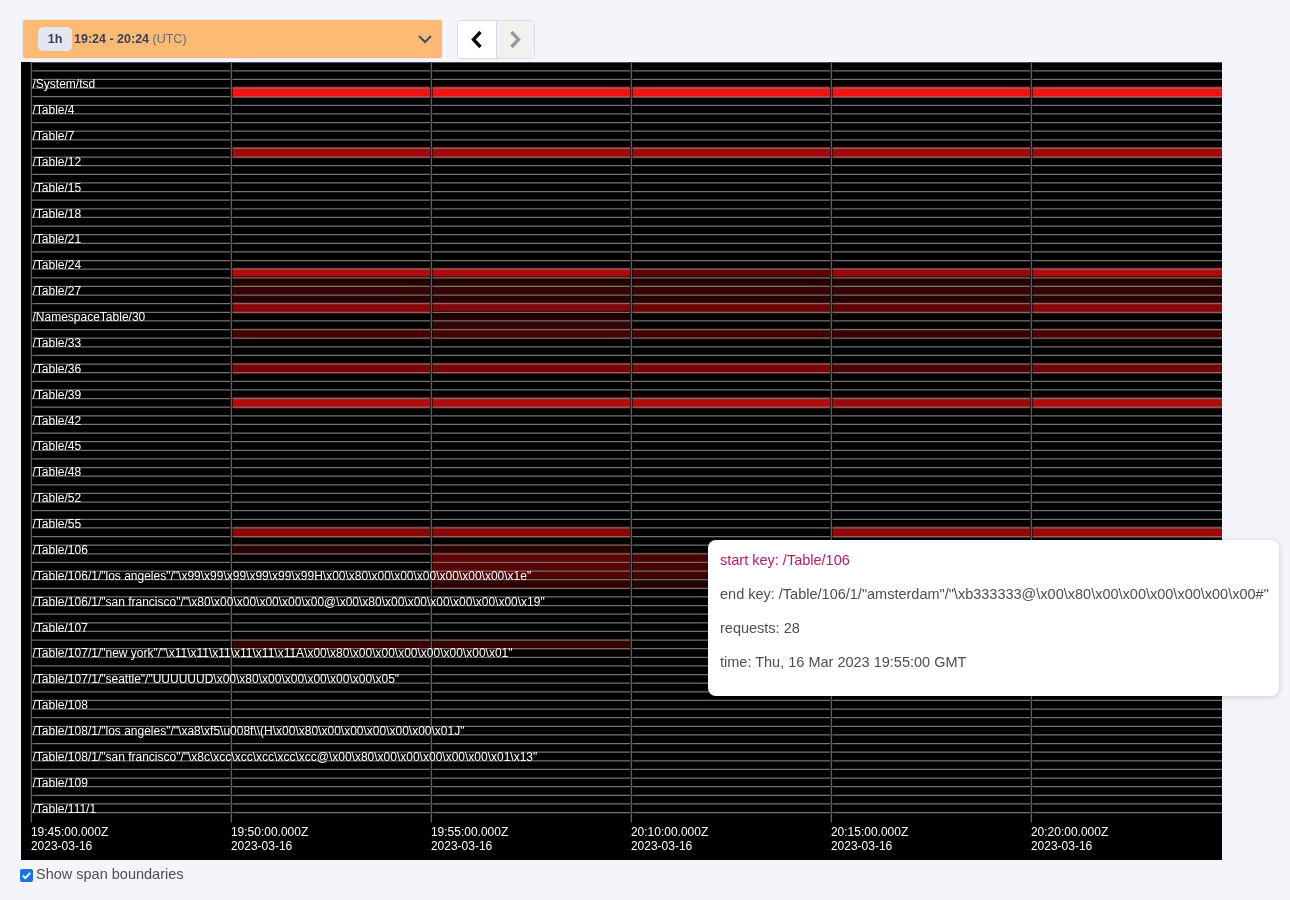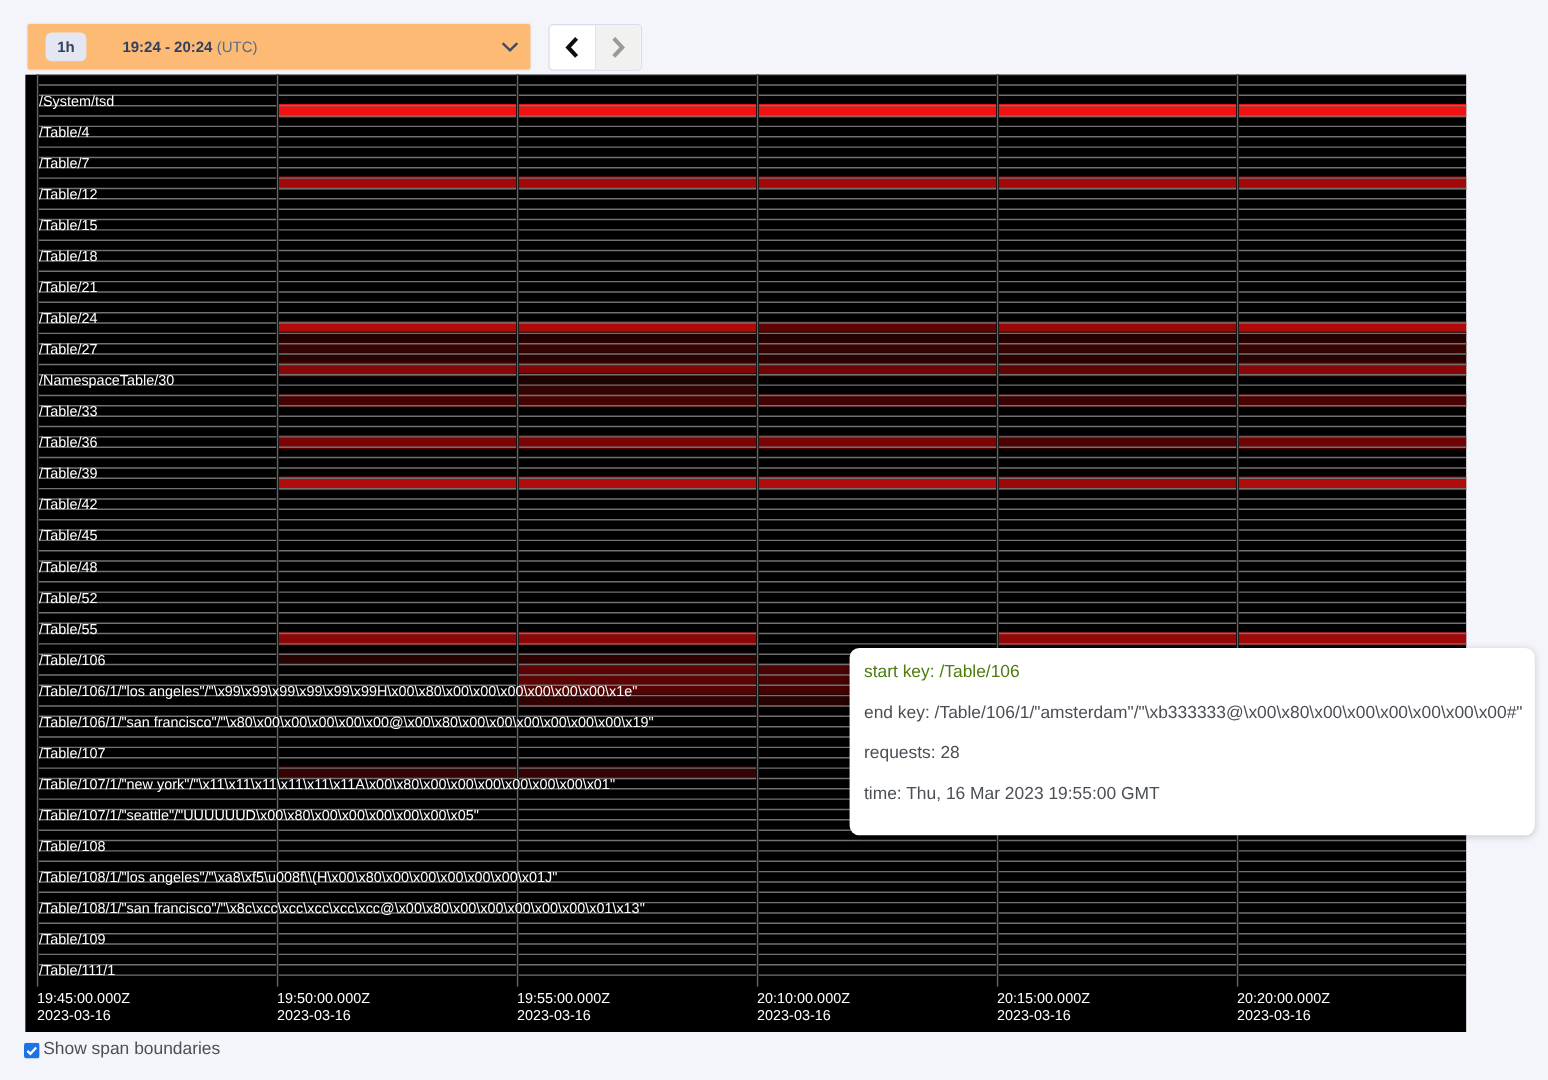--- a/index.html
+++ b/index.html
@@ -4,21 +4,21 @@
 <style>
   * { margin:0; padding:0; box-sizing:border-box; }
   html,body { width:1290px; height:900px; background:#f4f5fa; font-family:"Liberation Sans", sans-serif; }
   .abs { position:absolute; }
 </style>
 </head>
 <body>
 
 <div class="abs" style="left:22px;top:19px;width:421px;height:40px;background:#fdba74;border:1px solid #e9eaf1;border-radius:3px;display:flex;align-items:center;">
   <div style="margin-left:15px;width:34px;height:24px;background:#e4e7f2;border-radius:5px;display:flex;align-items:center;justify-content:center;font-size:12.5px;font-weight:bold;color:#33415e;">1h</div>
-  <div style="margin-left:30px;font-size:12.5px;color:#33415e;white-space:nowrap;"><b>19:24 - 20:24</b> <span style="color:#5a6e87;font-weight:normal;">(UTC)</span></div>
+  <div style="margin-left:2px;font-size:12.5px;color:#33415e;white-space:nowrap;"><b>19:24 - 20:24</b> <span style="color:#5a6e87;font-weight:normal;">(UTC)</span></div>
   <svg style="margin-left:auto;margin-right:10px" width="14" height="9" viewBox="0 0 14 9">
       <polyline points="1.5,1.5 7,7 12.5,1.5" fill="none" stroke="#3e4a66" stroke-width="2" stroke-linecap="round"></polyline>
     </svg>
 </div>
 <div class="abs" style="left:457px;top:20px;width:78px;height:39px;border:1px solid #d7dcea;border-radius:4px;display:flex;overflow:hidden;background:#fff;">
   <div style="width:39px;display:flex;align-items:center;justify-content:center;border-right:1px solid #d7dcea;">
     <svg width="13" height="19" viewBox="0 0 13 19">
         <polyline points="10.5,2 3.5,9.5 10.5,17" fill="none" stroke="#0c0c0c" stroke-width="3.4"></polyline>
       </svg>
   </div>
@@ -132,21 +132,21 @@
 <text x="609.9" y="773.8" font-size="12" fill="#fff">20:10:00.000Z</text>
 <text x="609.9" y="787.9" font-size="12" fill="#fff">2023-03-16</text>
 <text x="809.9" y="773.8" font-size="12" fill="#fff">20:15:00.000Z</text>
 <text x="809.9" y="787.9" font-size="12" fill="#fff">2023-03-16</text>
 <text x="1009.9" y="773.8" font-size="12" fill="#fff">20:20:00.000Z</text>
 <text x="1009.9" y="787.9" font-size="12" fill="#fff">2023-03-16</text>
 </svg>
 </div>
 
 <div class="abs" style="left:708px;top:540px;width:571px;height:156px;background:#fff;border-radius:8px;box-shadow:0 1px 6px rgba(0,0,0,0.18);padding:3px 0 0 12px;">
-  <div style="font-size:14.5px;color:#4d7c0f;line-height:34px;white-space:nowrap;">start key: /Table/106</div>
+  <div style="font-size:14.5px;color:#be185d;line-height:34px;white-space:nowrap;">start key: /Table/106</div>
   <div style="font-size:14.5px;color:#4b4f55;line-height:34px;white-space:nowrap;">end key: /Table/106/1/"amsterdam"/"\xb333333@\x00\x80\x00\x00\x00\x00\x00\x00#"</div>
   <div style="font-size:14.5px;color:#4b4f55;line-height:34px;white-space:nowrap;">requests: 28</div>
   <div style="font-size:14.5px;color:#4b4f55;line-height:34px;white-space:nowrap;">time: Thu, 16 Mar 2023 19:55:00 GMT</div>
 </div>
 
 <div class="abs" style="left:20px;top:866px;display:flex;align-items:flex-end;">
   <svg width="13" height="13" viewBox="0 0 13 13">
       <rect x="0" y="0" width="13" height="13" rx="2" fill="#1a73e8"></rect>
       <polyline points="2.8,6.7 5.3,9.2 10.2,3.9" fill="none" stroke="#fff" stroke-width="1.9"></polyline>
     </svg>

